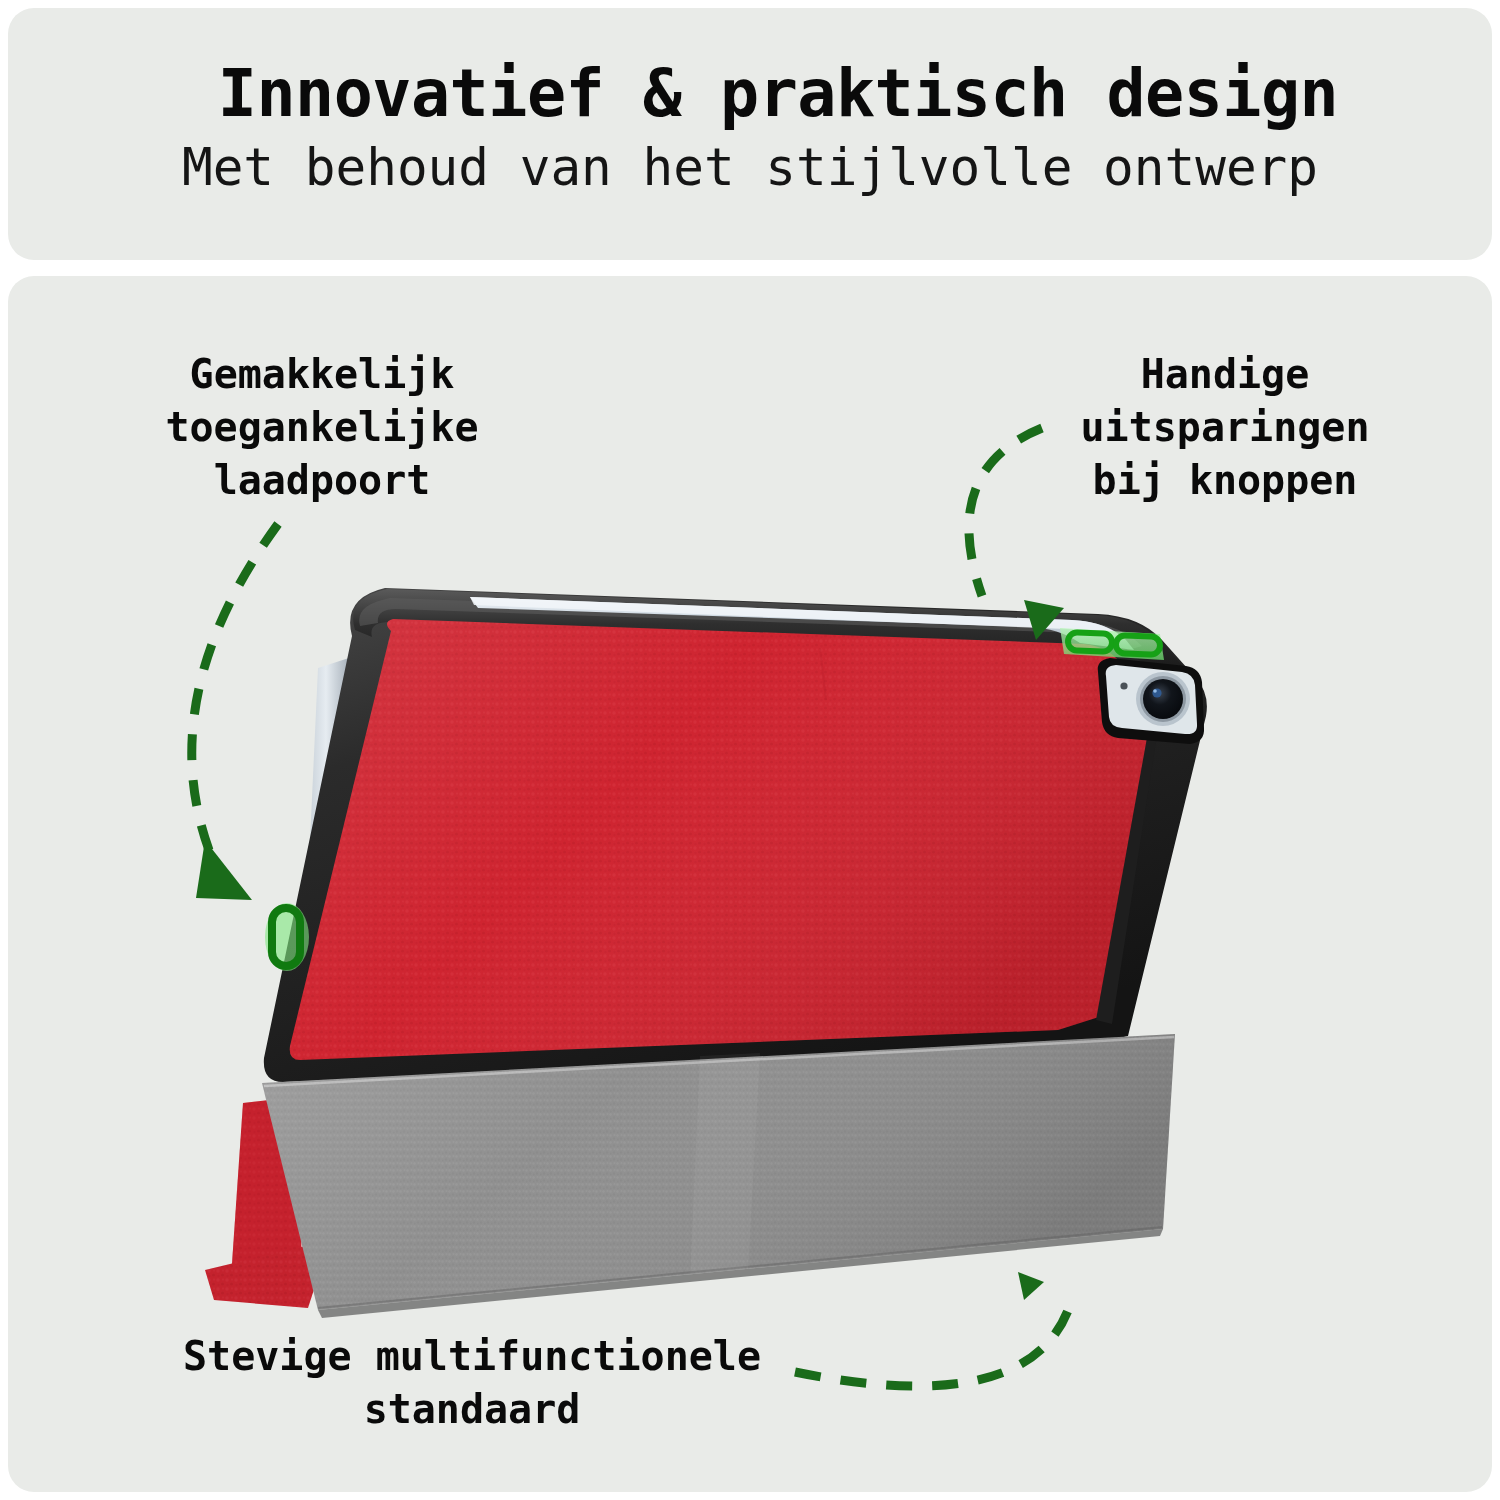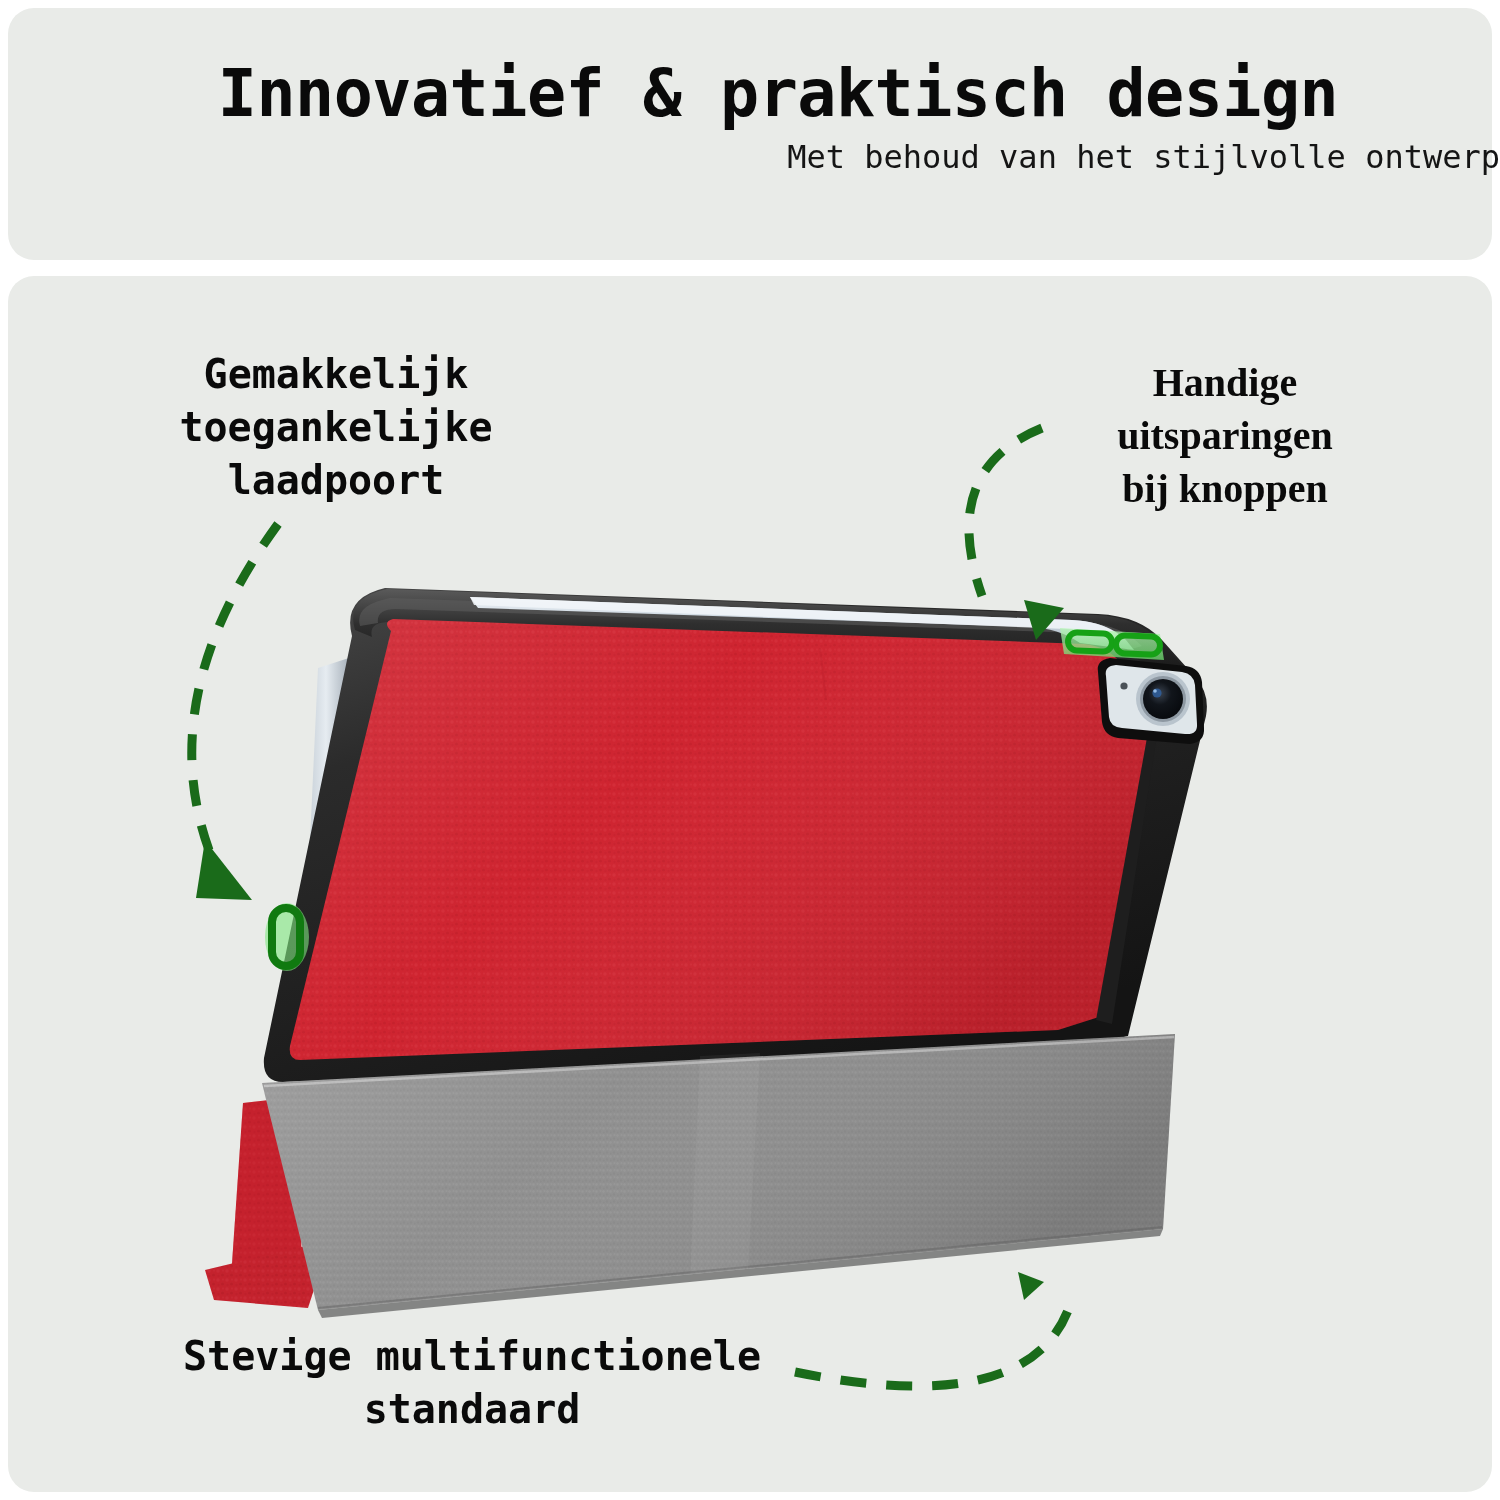--- a/index.html
+++ b/index.html
@@ -46,39 +46,39 @@
     color: #0a0a0a;
     letter-spacing: -0.5px;
     white-space: nowrap;
     margin-left: 28px;
   }
   #header-subtitle {
     position: absolute;
     left: 0;
     top: 138px;
     width: 100%;
-    text-align: right;
-    font-size: 32px;
+    text-align: center;
+    font-size: 51px;
     font-weight: 400;
     color: #151515;
     white-space: nowrap;
   }
 
   
   .callout-label {
     position: absolute;
     text-align: center;
     font-size: 40px;
     font-weight: 700;
     line-height: 1.33;
     color: #0a0a0a;
     white-space: pre-line;
   }
-  #label-charging-port { left: 76px;  top: 348px; width: 520px; }
-  #label-button-cutouts { left: 1000px; top: 356px; width: 450px; font-family: Liberation Serif, serif; }
+  #label-charging-port { left: 62px;  top: 348px; width: 520px; }
+  #label-button-cutouts { left: 1000px; top: 348px; width: 450px; }
   #label-stand { left: 77px; top: 1330px; width: 790px; }
 
   
   #arrow-layer, #product-layer {
     position: absolute;
     left: 0;
     top: 0;
     width: 1500px;
     height: 1500px;
   }

